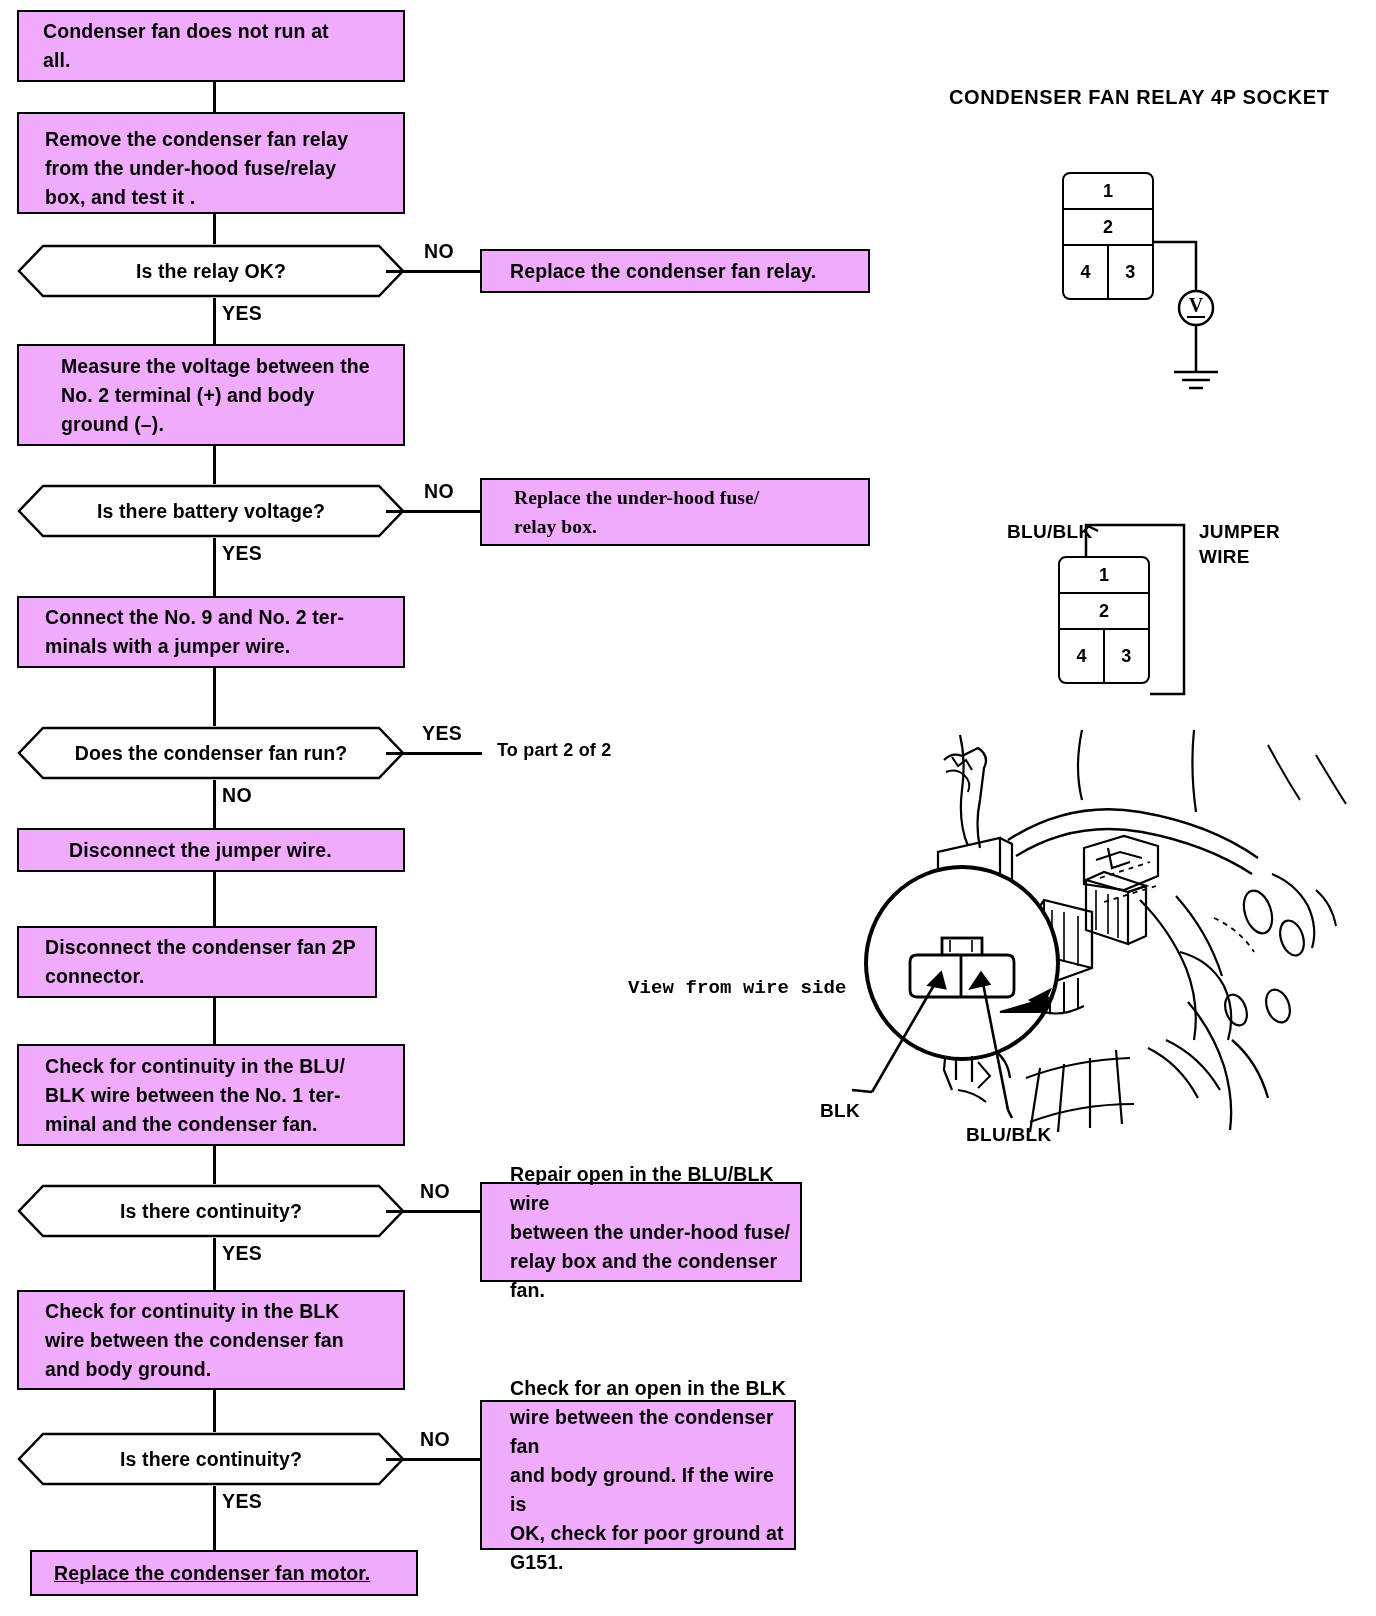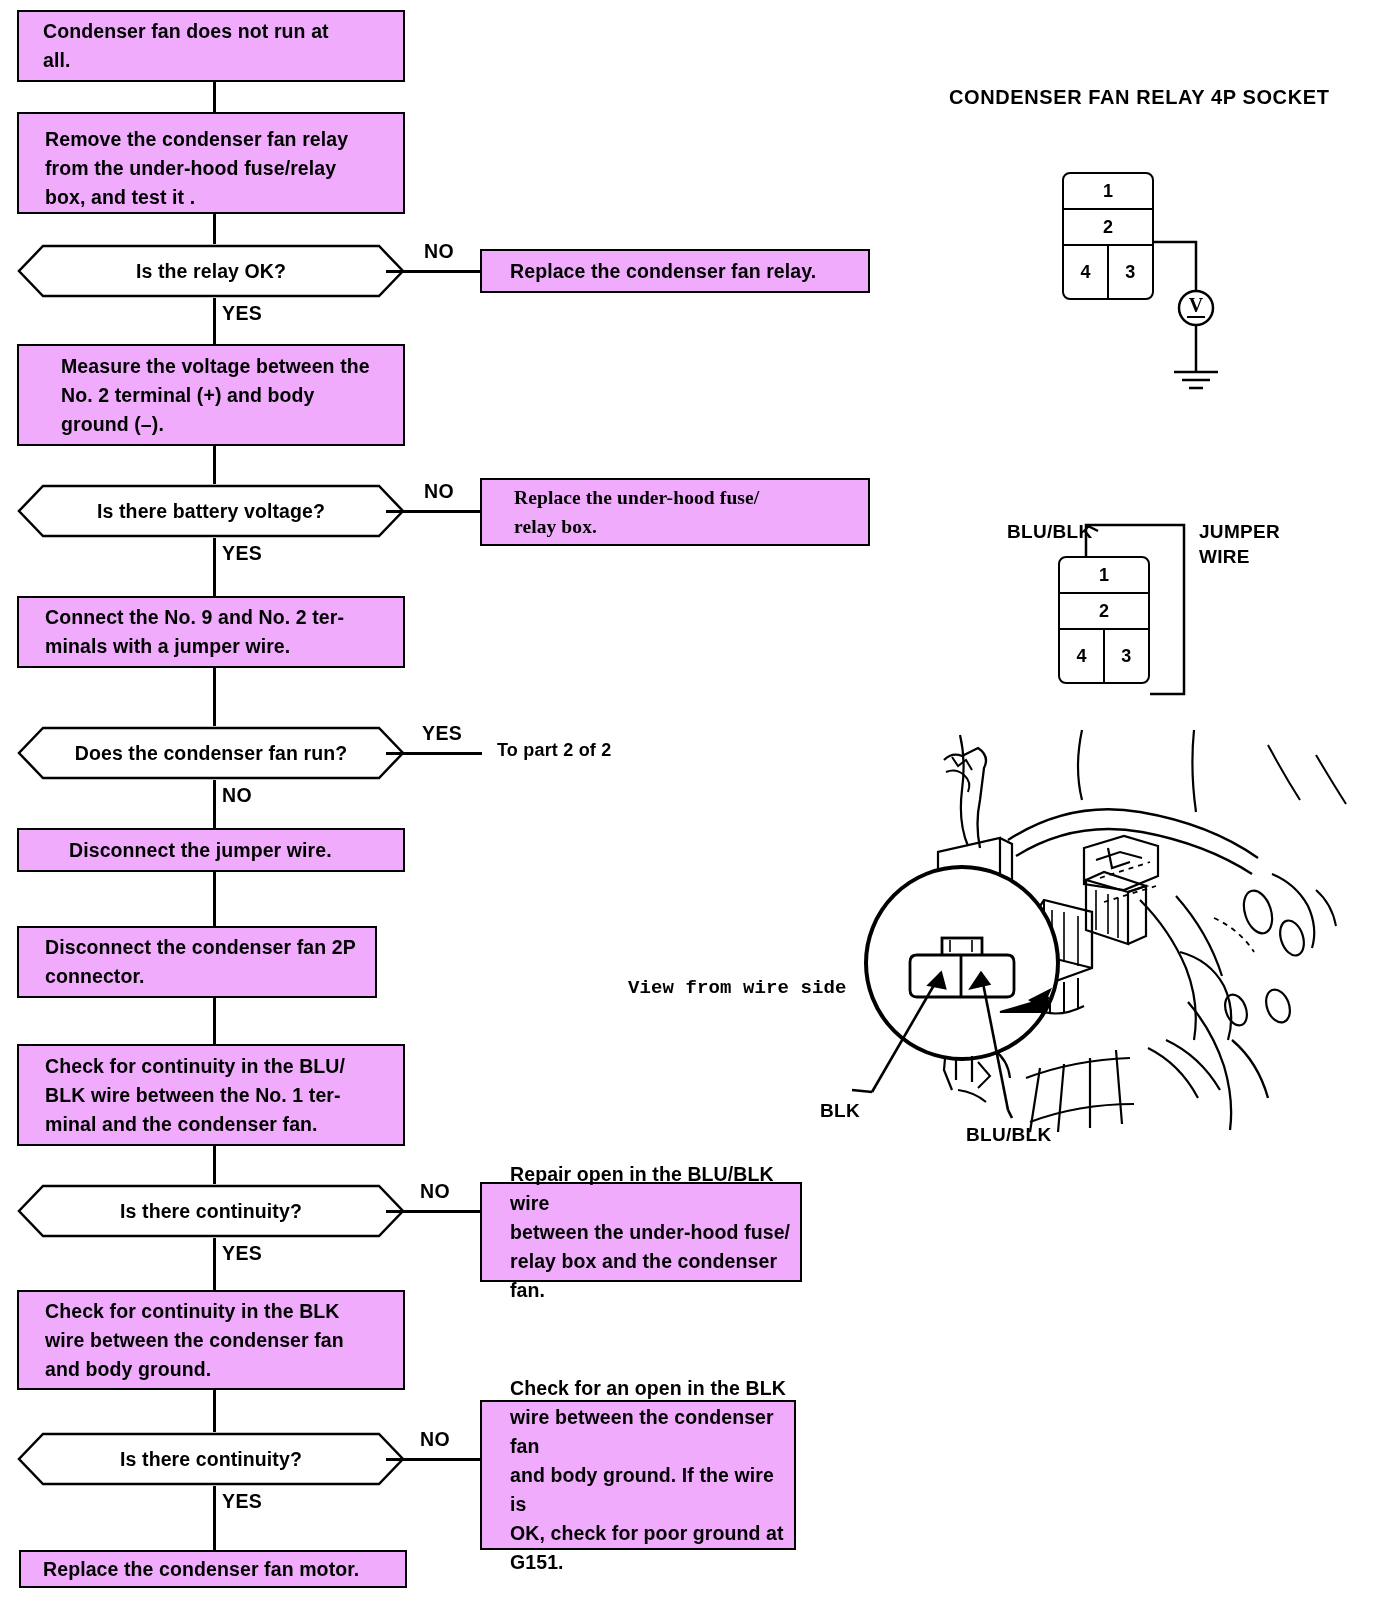--- a/index.html
+++ b/index.html
@@ -241,21 +241,21 @@
 <div class="branch-label" style="left:222px; top:1490px;">YES</div>
 
 <div class="proc" style="left:480px; top:1400px; width:316px; height:150px;justify-content:flex-end;">
   <div class="txt" style="padding-left:28px; font-weight:700;">Check for an open in the BLK
 wire between the condenser fan
 and body ground. If the wire is
 OK, check for poor ground at
 G151.</div>
 </div>
 
-<div class="proc" style="left:19px; top:1550px; width:388px; height:38px;">
+<div class="proc" style="left:30px; top:1550px; width:388px; height:46px;text-decoration:underline;">
   <div class="txt" style="padding-left:22px; font-weight:700;">Replace the condenser fan motor.</div>
 </div>
 
 <div class="ill-title" style="left:925px; top:86px;margin-left:24px;">CONDENSER FAN RELAY 4P SOCKET</div>
 
 <div class="socket" style="left:1062px; top:172px; width:92px; height:128px;">
   <div class="socket-cell" style="left:0; top:0; width:92px; height:38px; border-radius:8px 8px 0 0;">
     <span>1</span>
   </div>
   <div class="socket-cell" style="left:0; top:36px; width:92px; height:38px;">

